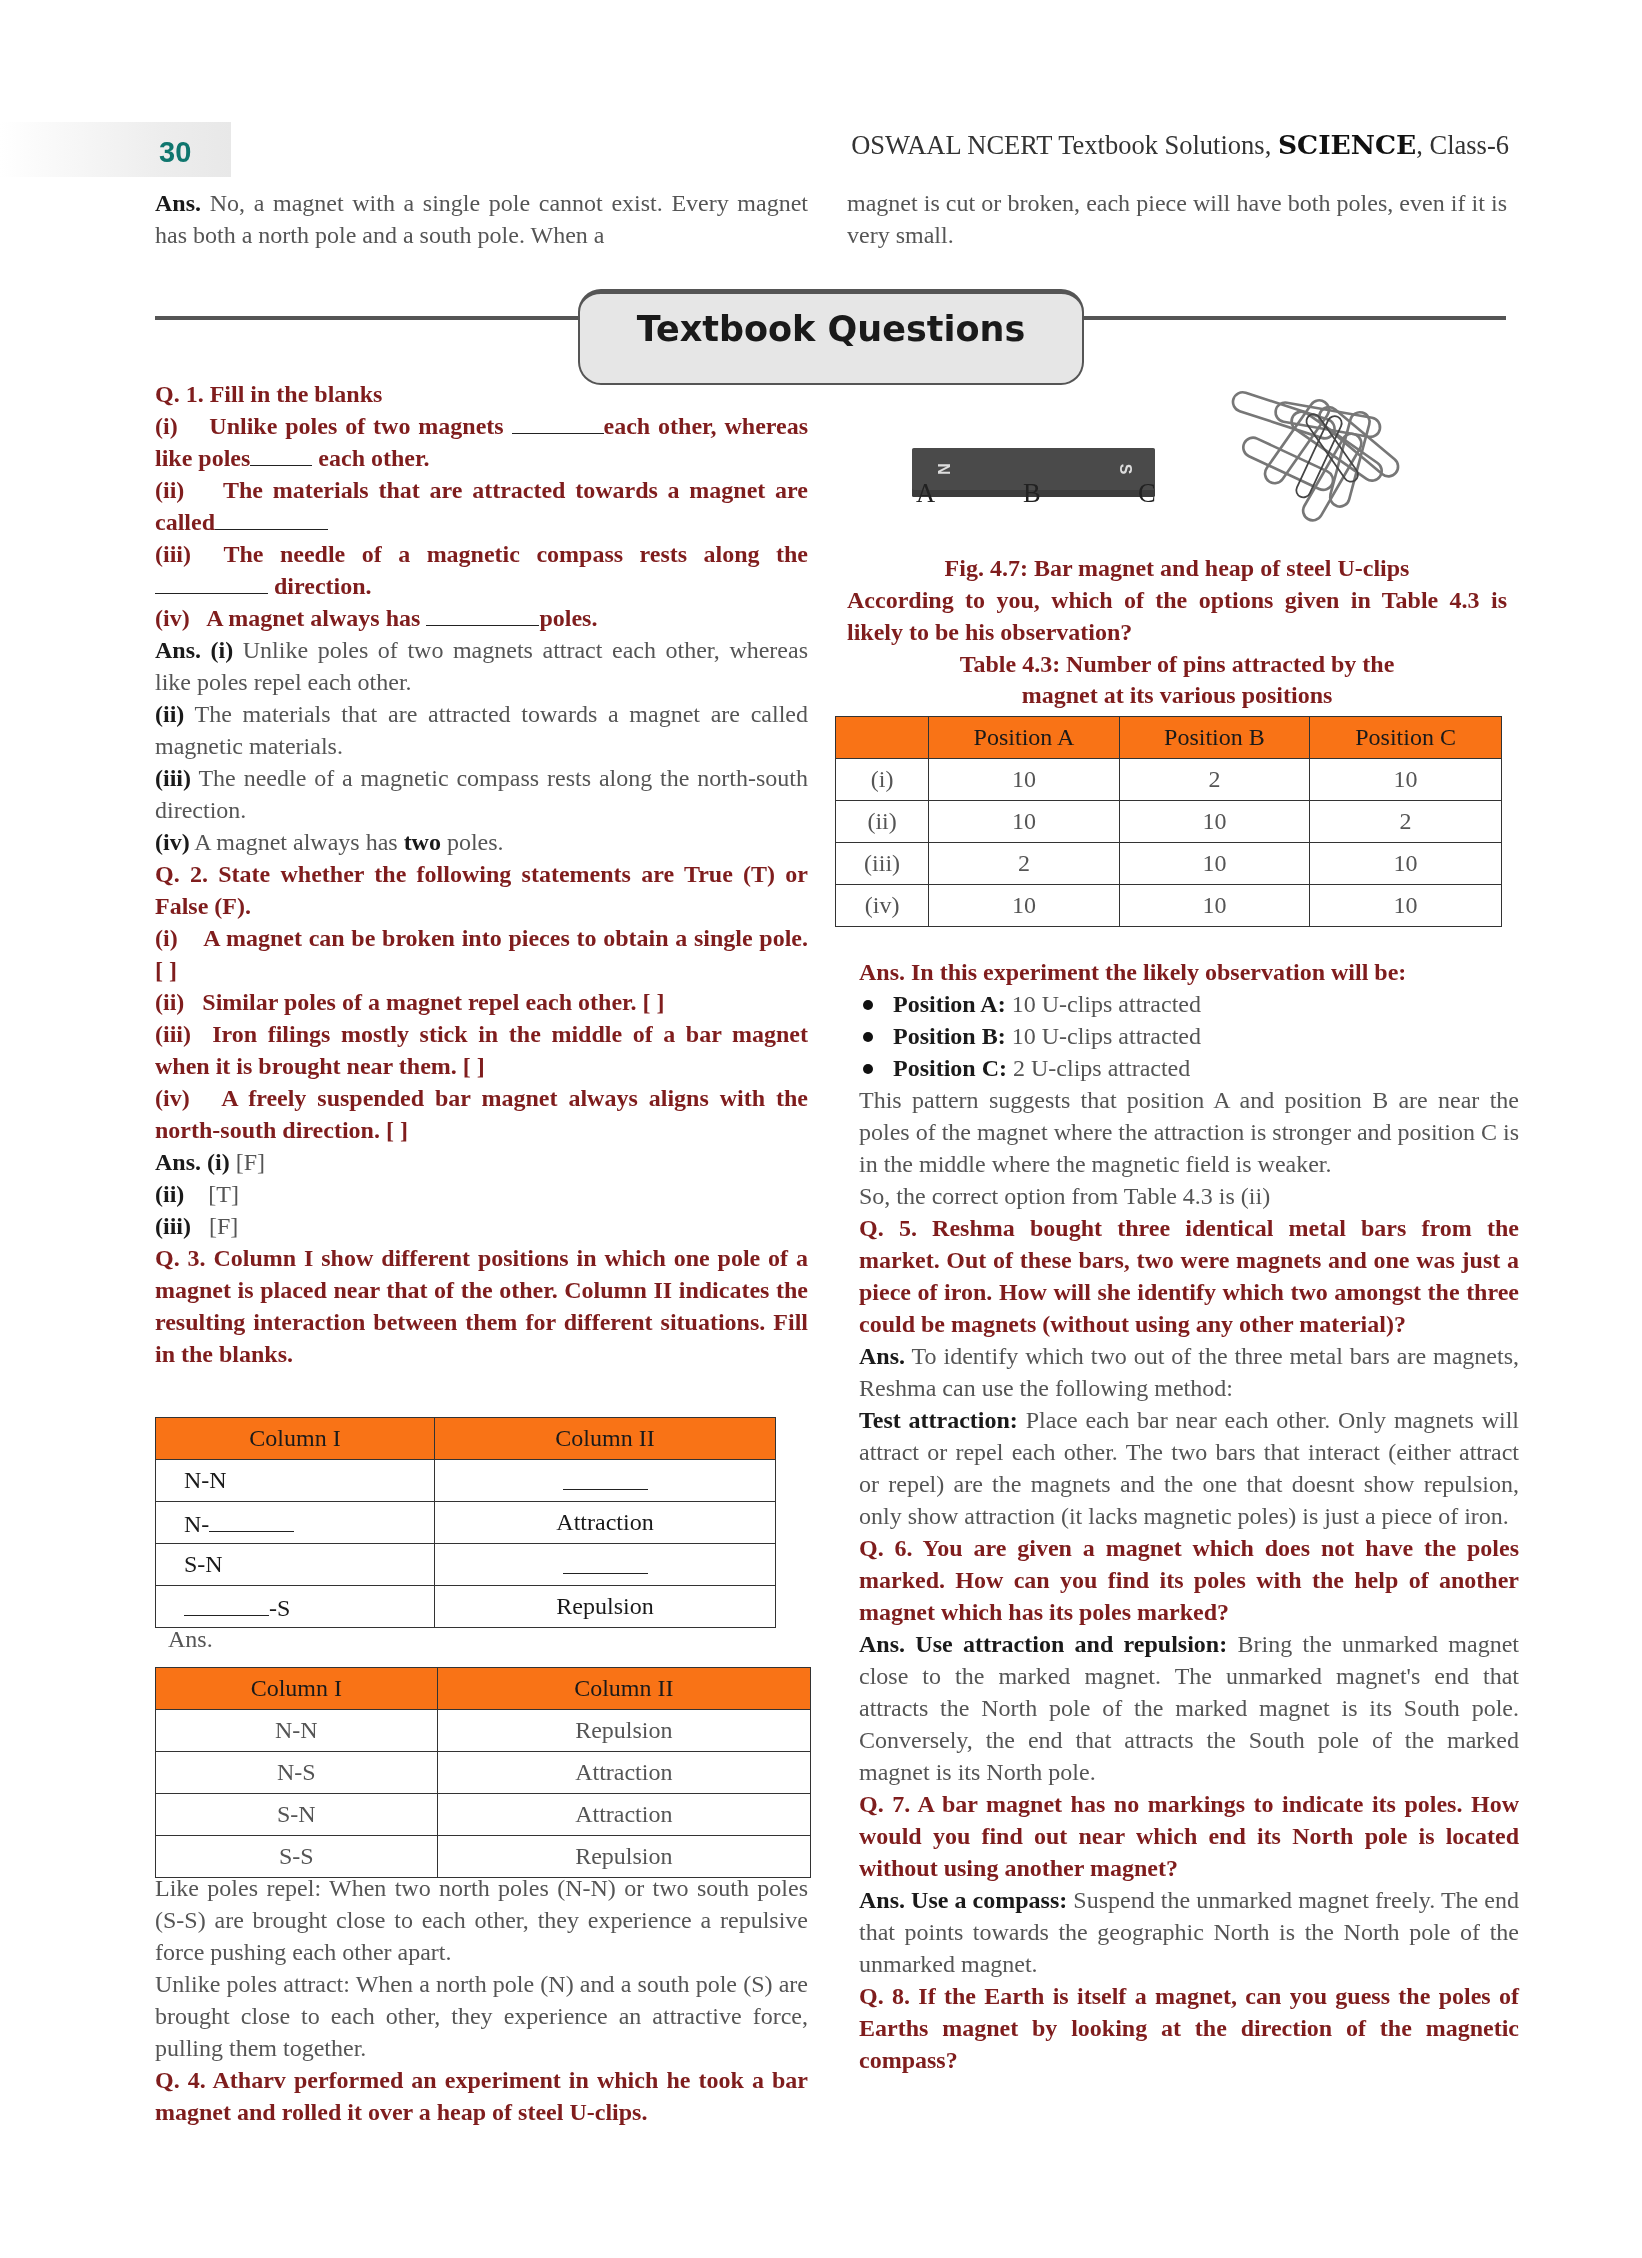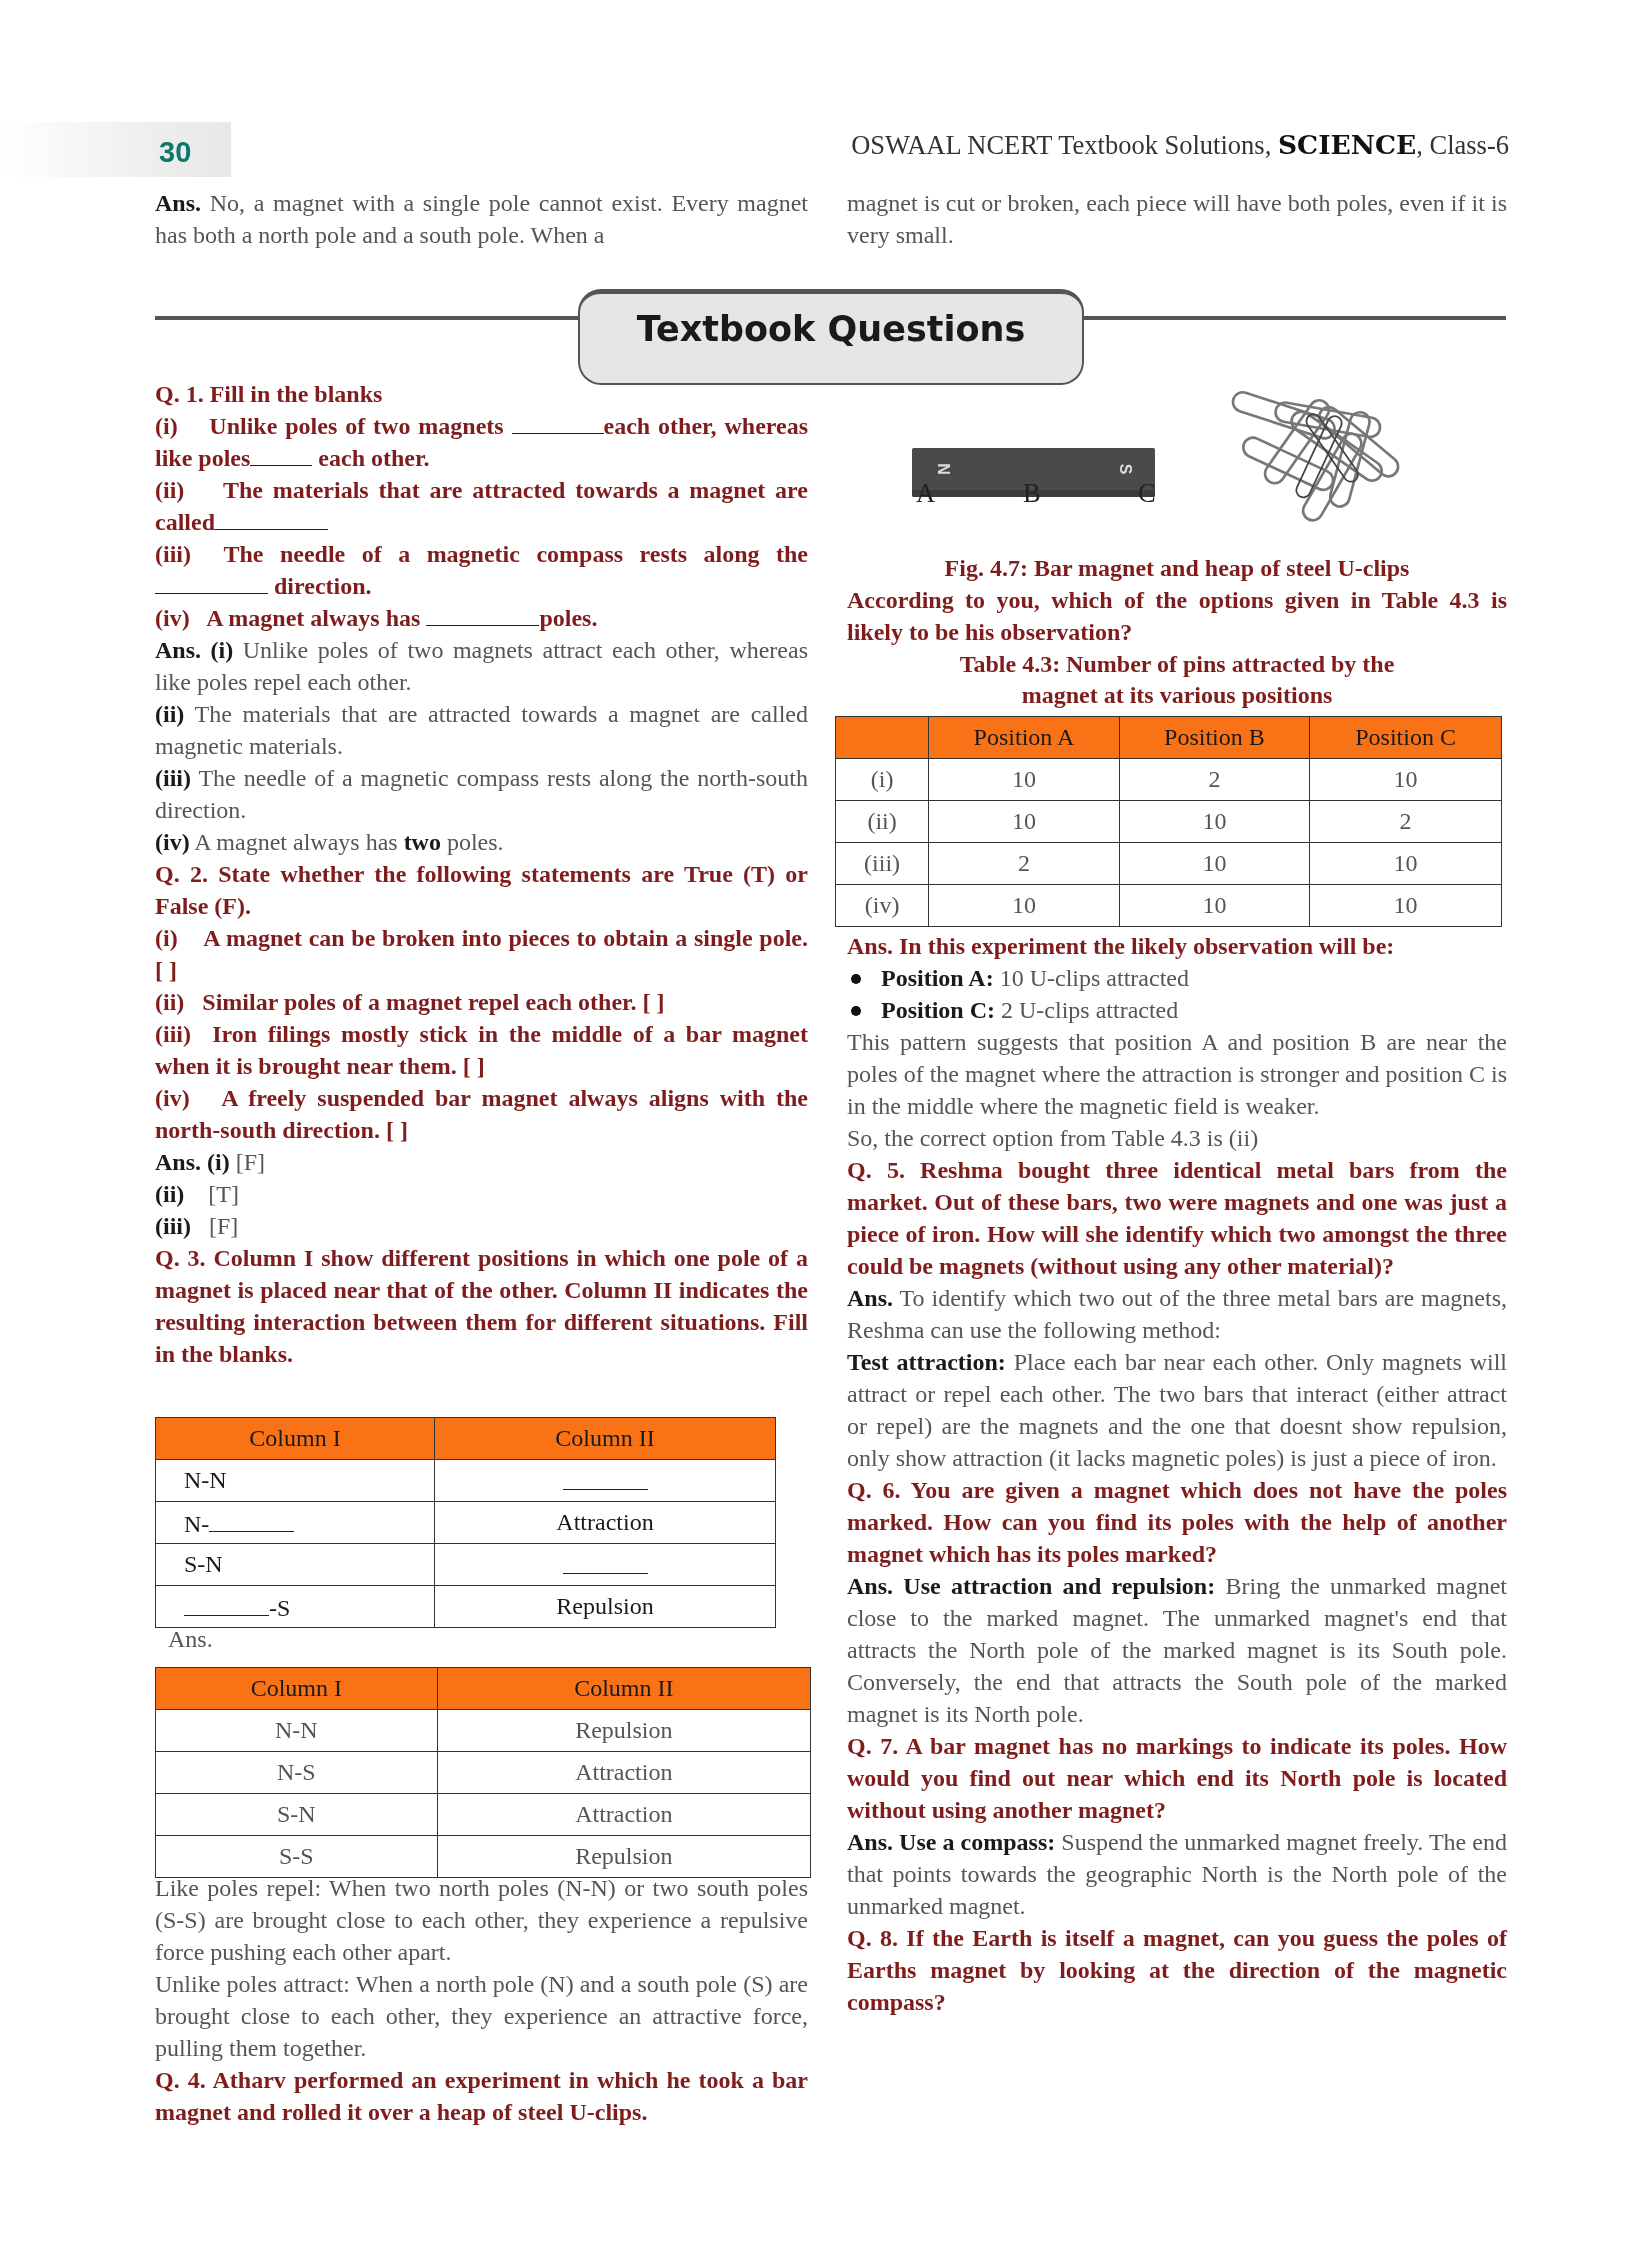--- a/index.html
+++ b/index.html
@@ -217,24 +217,25 @@
       </tr>
   <tr>
         <td>(iv)</td>
         <td>10</td>
         <td>10</td>
         <td>10</td>
       </tr>
 </tbody>
   </table>
 
-<div class="col col-right" style="top:930px;">
+<div class="col col-right" style="top:956px;margin-left:12px;">
   <p class="p q">Ans. In this experiment the likely observation will be:</p>
   <ul class="bullet-list">
     <li class="ans-text"><span class="b">Position A:</span><span> 10 U-clips attracted</span></li>
+    <li class="ans-text"><span class="b">Position B:</span><span> 10 U-clips attracted</span></li>
     <li class="ans-text"><span class="b">Position C:</span><span> 2 U-clips attracted</span></li>
   </ul>
   <p class="p ans-text">This pattern suggests that position A and position B are  near the poles of the magnet where the attraction is stronger and position C is in the middle where the magnetic field is weaker.</p>
   <p class="p ans-text">So, the correct option from Table 4.3 is (ii)</p>
 
   <p class="p q">Q. 5. Reshma bought three identical metal bars from the market. Out of these bars, two were magnets and one was just a piece of iron. How will she identify which two amongst the three could be magnets (without using any other material)?</p>
   <p class="p ans-text"><span class="b">Ans.</span><span> To identify which two out of the three metal bars are magnets, Reshma can use the following method:</span></p>
   <p class="p ans-text"><span class="b">Test attraction:</span><span> Place each bar near each other. Only magnets will attract or repel each other. The two bars that interact (either attract or repel) are the magnets and the one that doesnt show repulsion, only show attraction (it lacks magnetic poles) is just a piece of iron.</span></p>
 
   <p class="p q">Q. 6. You are given a magnet which does not have the poles marked. How can you find its poles with the help of another magnet which has its poles marked?</p>

